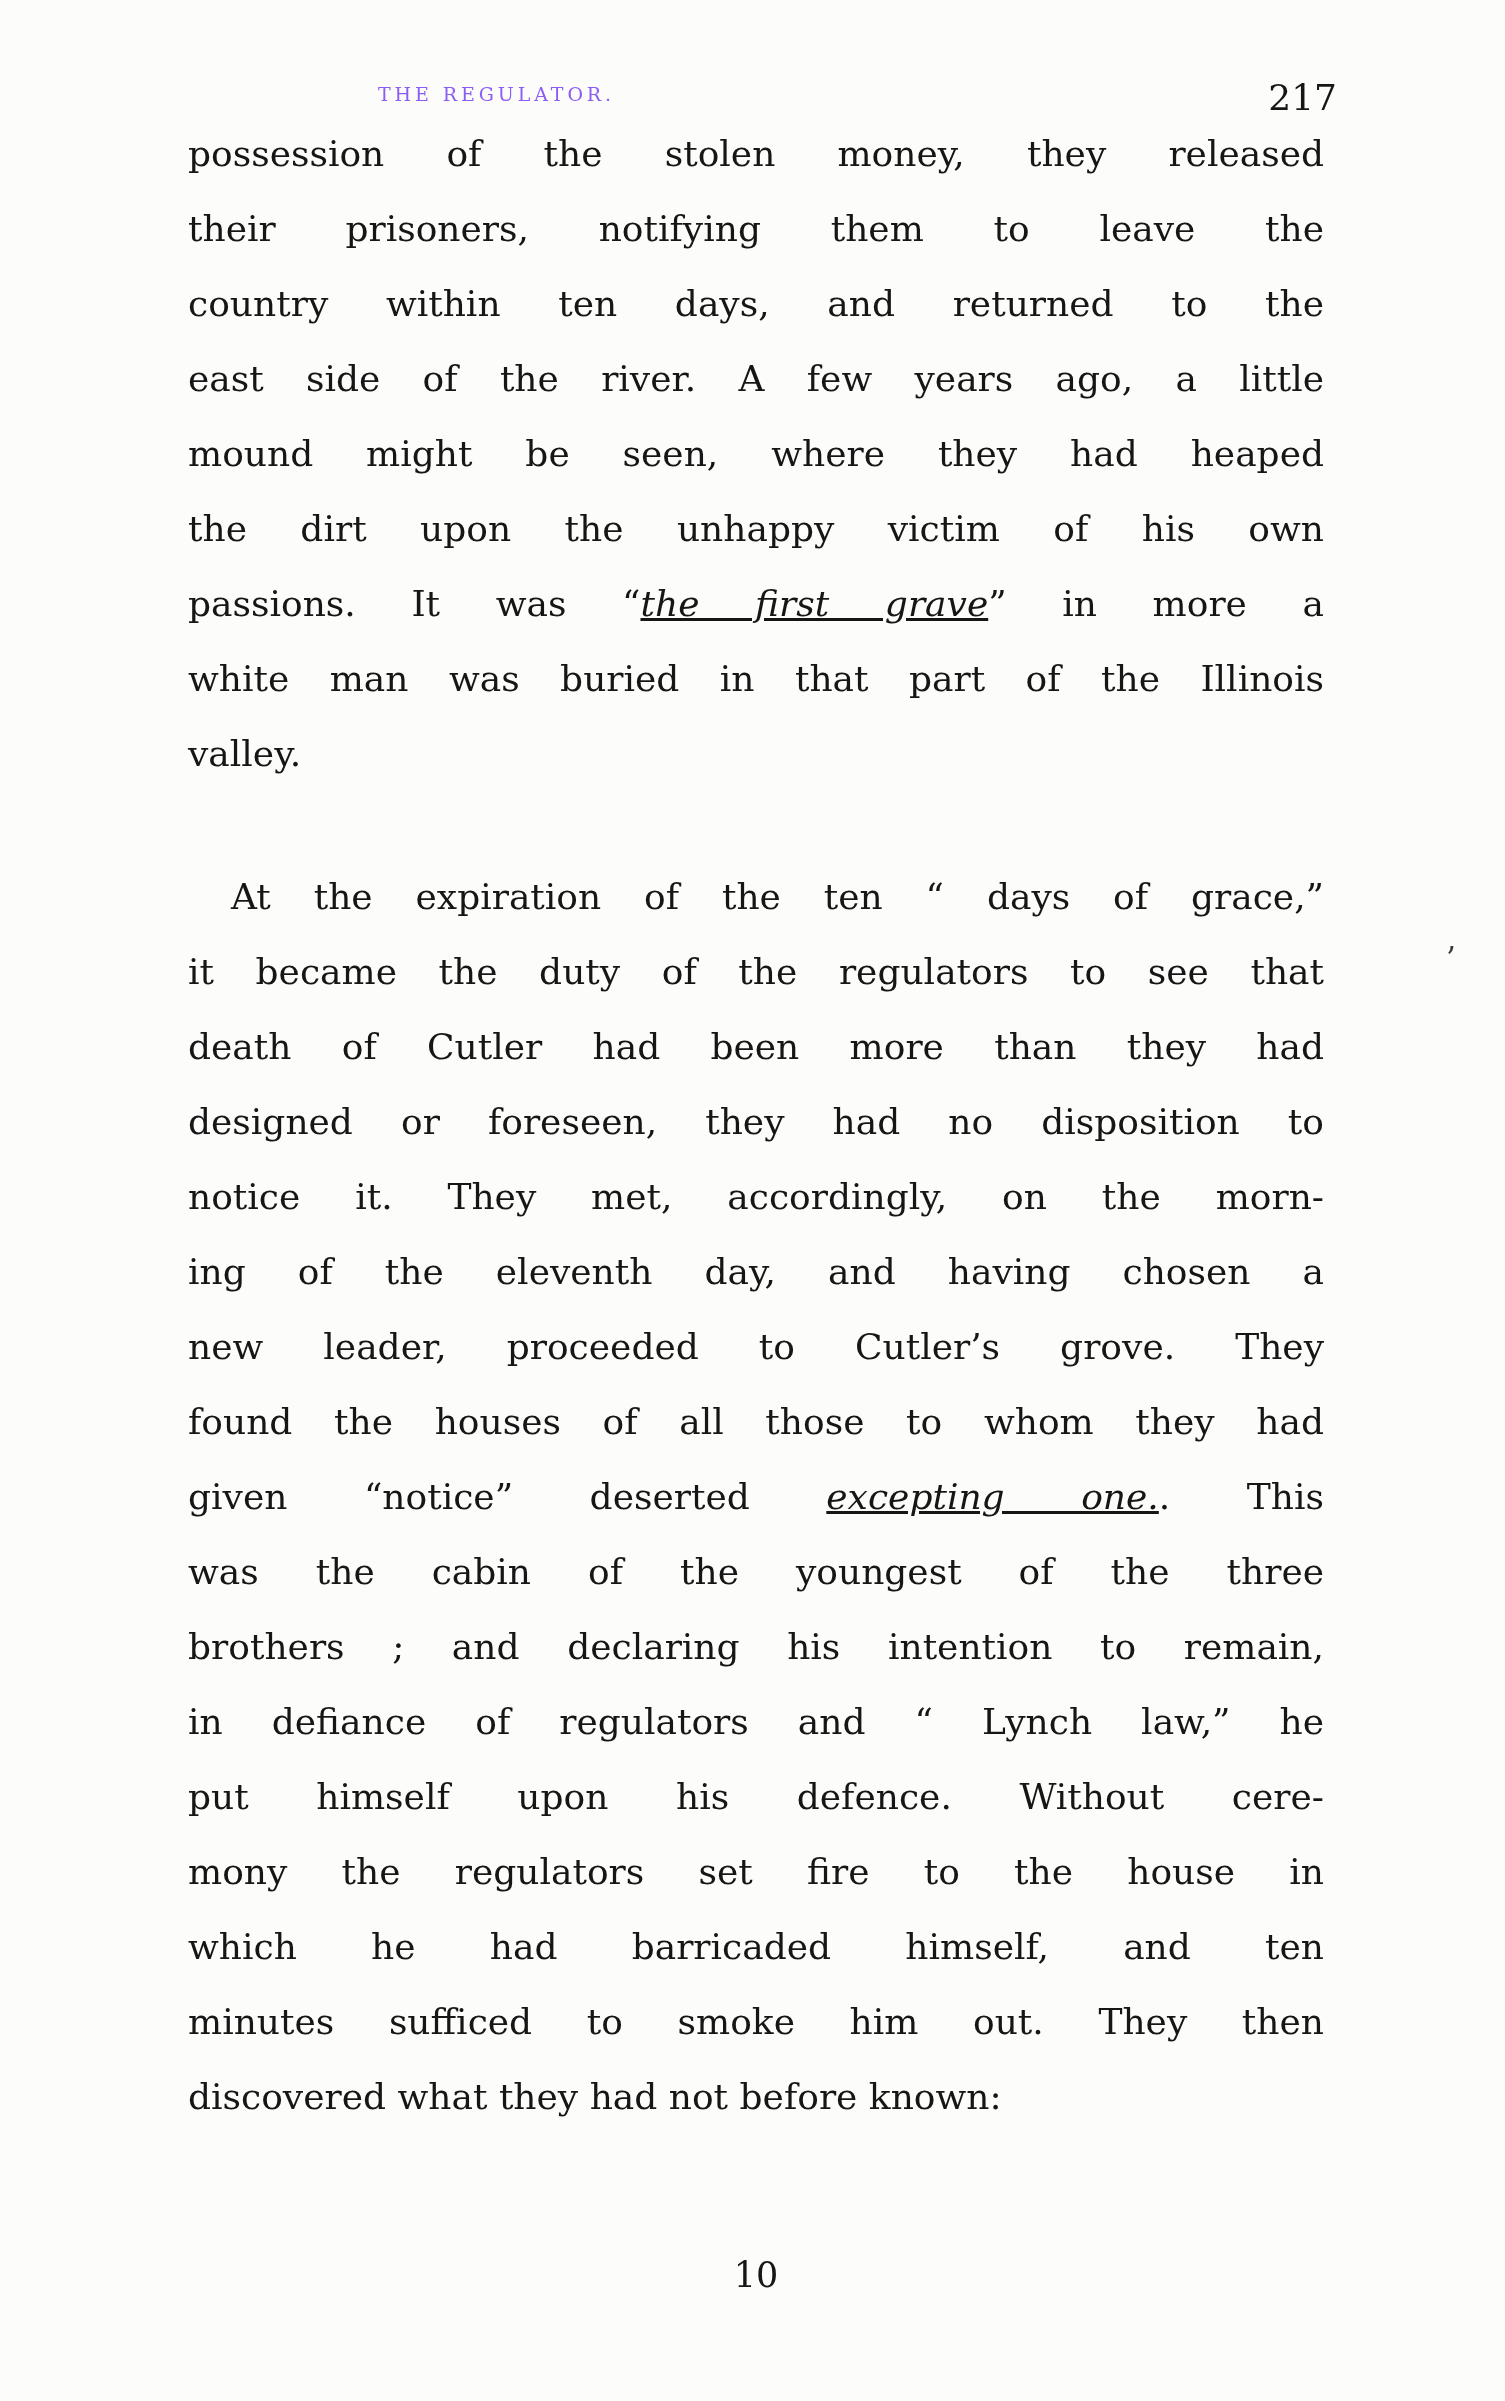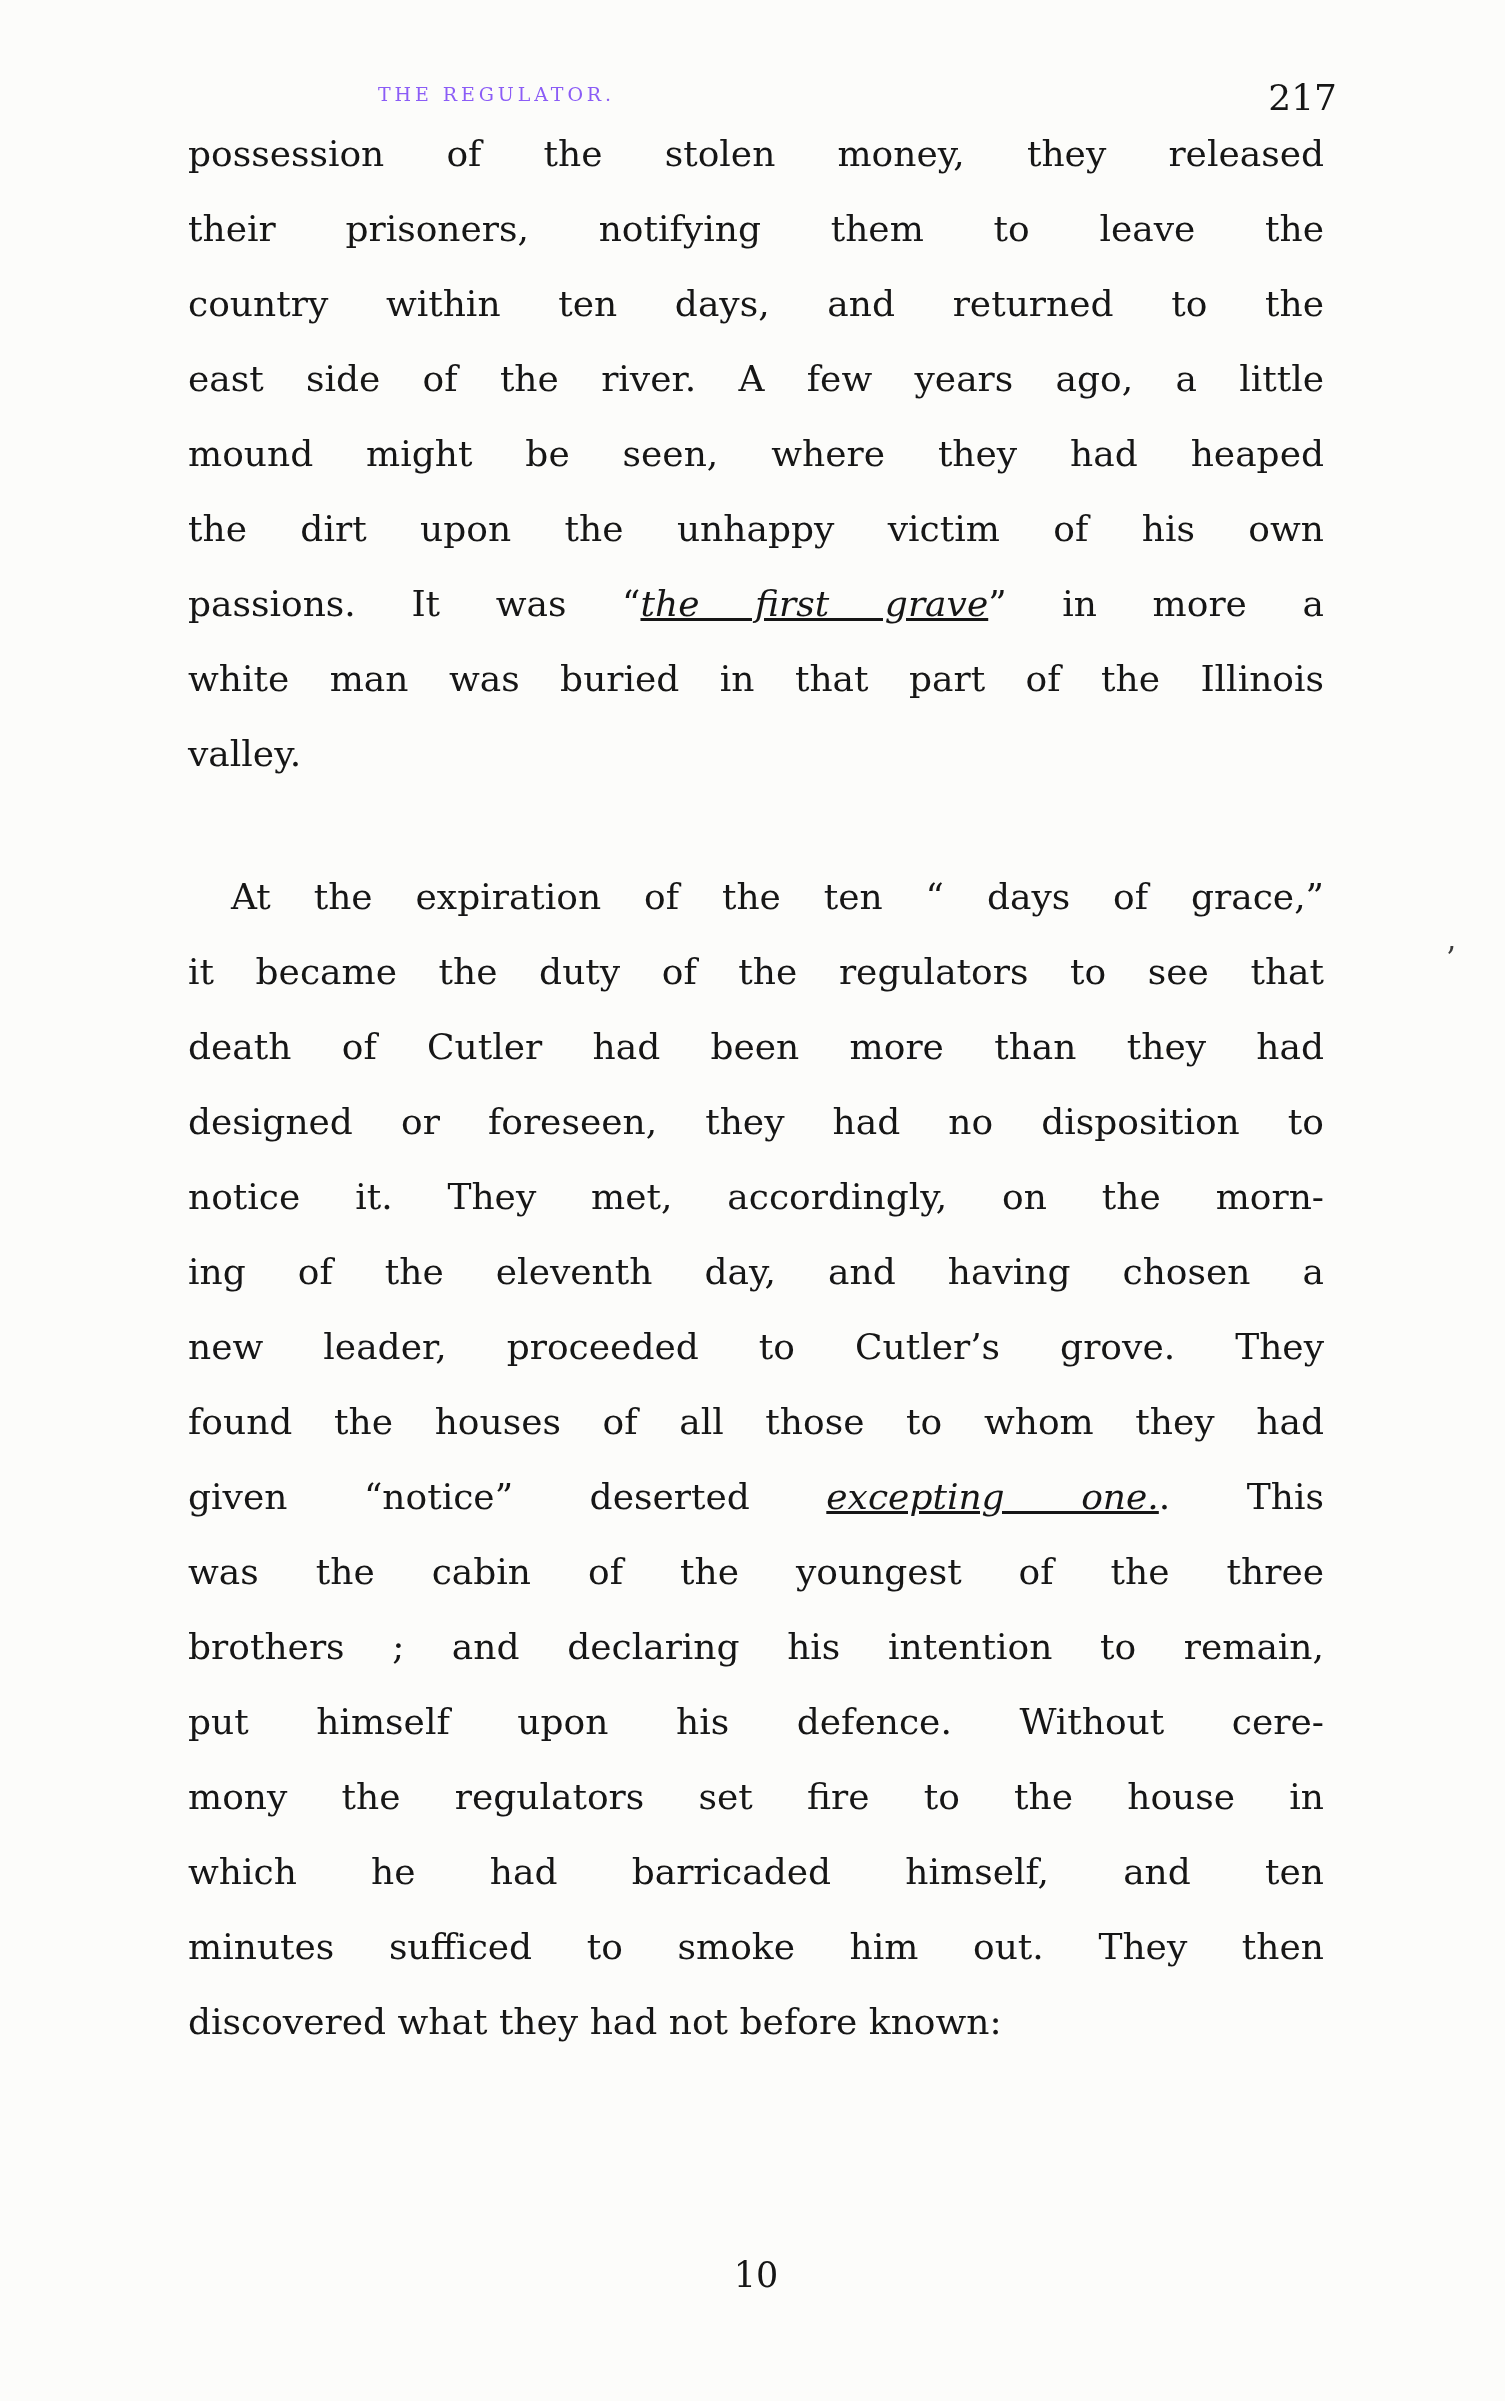--- a/index.html
+++ b/index.html
@@ -111,20 +111,21 @@
         <div class="line j"><span>it became the duty of the regulators to see that</span></div>
         <div class="line j"><span>death of Cutler had been more than they had</span></div>
         <div class="line j"><span>designed or foreseen, they had no disposition to</span></div>
         <div class="line j"><span>notice it.  They met, accordingly, on the morn-</span></div>
         <div class="line j"><span>ing of the eleventh day, and having chosen a</span></div>
         <div class="line j"><span>new leader, proceeded to Cutler’s grove.  They</span></div>
         <div class="line j"><span>found the houses of all those to whom they had</span></div>
         <div class="line j"><span>given “notice” deserted </span><em>excepting one.</em><span>.  This</span></div>
         <div class="line j"><span>was the cabin of the youngest of the three</span></div>
         <div class="line j"><span>brothers ; and declaring his intention to remain,</span></div>
+        <div class="line j"><span>in defiance of regulators and “ Lynch law,” he</span></div>
         <div class="line j"><span>put himself upon his defence.  Without cere-</span></div>
         <div class="line j"><span>mony the regulators set fire to the house in</span></div>
         <div class="line j"><span>which he had barricaded himself, and ten</span></div>
         <div class="line j"><span>minutes sufficed to smoke him out.  They then</span></div>
         <div class="line"><span>discovered what they had not before known:</span></div>
       </div>
     </div>
 
   <span class="scan-artifact">’</span>
 

